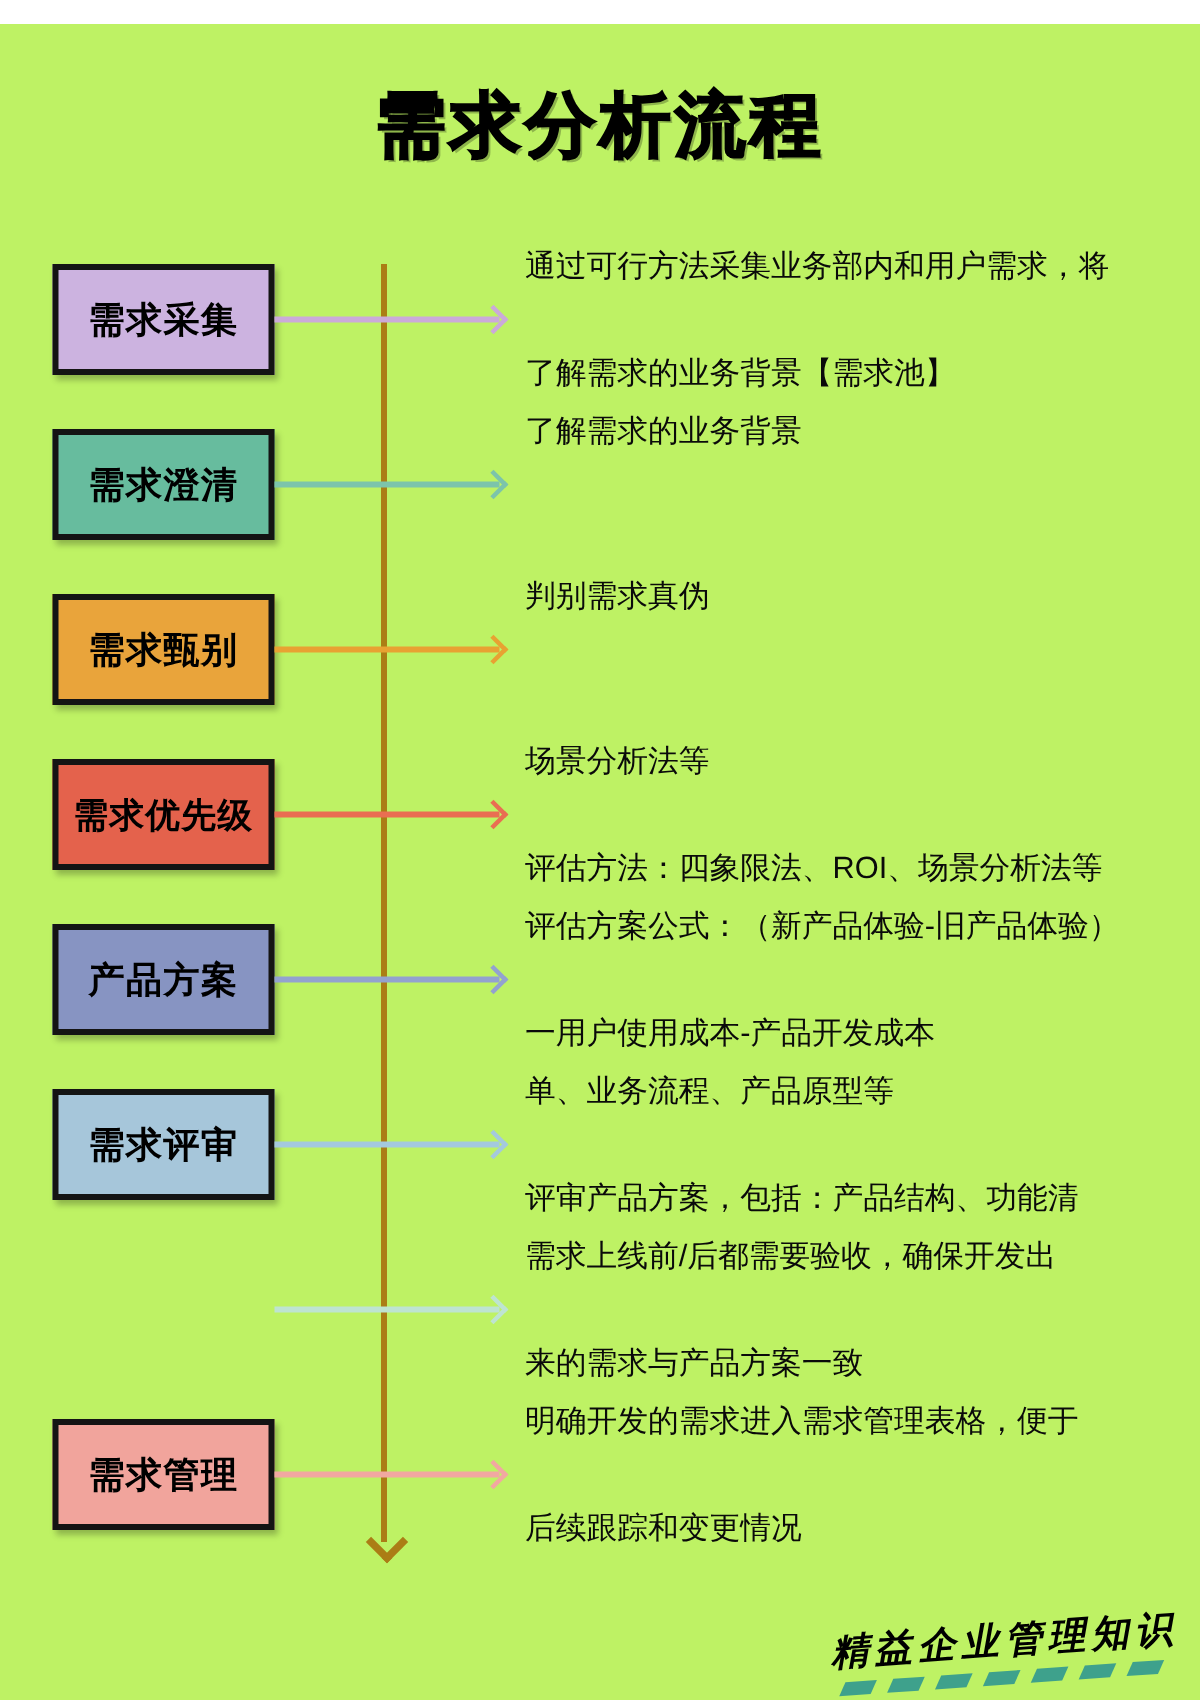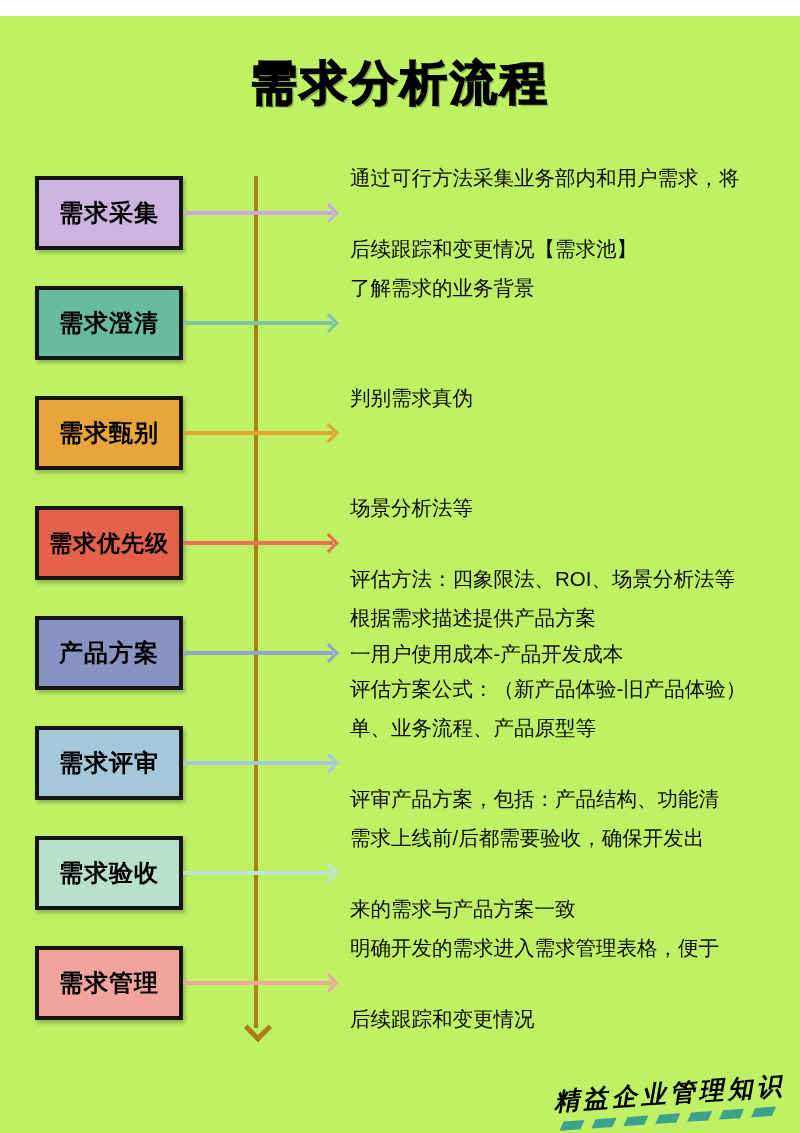--- a/index.html
+++ b/index.html
@@ -160,21 +160,21 @@
       <div class="flow-row" style="top: 160px; --box-c: #ccb3e0; --arrow-c: #cbaad9;">
     <div class="step-box">
       <span class="step-label">需求采集</span>
     </div>
     <div class="h-arrow">
       <div class="h-arrow-line"></div>
       <div class="h-arrow-head"></div>
     </div>
     <div class="step-desc">
           <div class="desc-line">通过可行方法采集业务部内和用户需求，将</div>
-          <div class="desc-line">后续跟踪和变更情况【需求池】</div>
+          <div class="desc-line">了解需求的业务背景【需求池】</div>
         </div>
   </div>
       <div class="flow-row" style="top: 270px; --box-c: #67bc9e; --arrow-c: #7cc4ab;">
     <div class="step-box">
       <span class="step-label">需求澄清</span>
     </div>
     <div class="h-arrow">
       <div class="h-arrow-line"></div>
       <div class="h-arrow-head"></div>
     </div>
@@ -209,42 +209,38 @@
   </div>
       <div class="flow-row" style="top: 600px; --box-c: #8794c2; --arrow-c: #93a2cf;">
     <div class="step-box">
       <span class="step-label">产品方案</span>
     </div>
     <div class="h-arrow">
       <div class="h-arrow-line"></div>
       <div class="h-arrow-head"></div>
     </div>
     <div class="step-desc">
-          <div class="desc-line">根据需求描述提供产品方案</div>
+          <div class="desc-line">评估方案公式：（新产品体验-旧产品体验）</div>
           <div class="desc-line">一用户使用成本-产品开发成本</div>
-          <div class="desc-line">评估方案公式：（新产品体验-旧产品体验）</div>
         </div>
   </div>
       <div class="flow-row" style="top: 710px; --box-c: #a6c6da; --arrow-c: #a4c9dd;">
     <div class="step-box">
       <span class="step-label">需求评审</span>
     </div>
     <div class="h-arrow">
       <div class="h-arrow-line"></div>
       <div class="h-arrow-head"></div>
     </div>
     <div class="step-desc">
           <div class="desc-line">单、业务流程、产品原型等</div>
           <div class="desc-line">评审产品方案，包括：产品结构、功能清</div>
         </div>
   </div>
       <div class="flow-row" style="top: 820px; --box-c: #b9e0cc; --arrow-c: #bee4d1;">
-    <div class="step-box">
-      <span class="step-label">需求验收</span>
-    </div>
     <div class="h-arrow">
       <div class="h-arrow-line"></div>
       <div class="h-arrow-head"></div>
     </div>
     <div class="step-desc">
           <div class="desc-line">需求上线前/后都需要验收，确保开发出</div>
           <div class="desc-line">来的需求与产品方案一致</div>
         </div>
   </div>
       <div class="flow-row" style="top: 930px; --box-c: #f1a49c; --arrow-c: #f1a8a1;">

